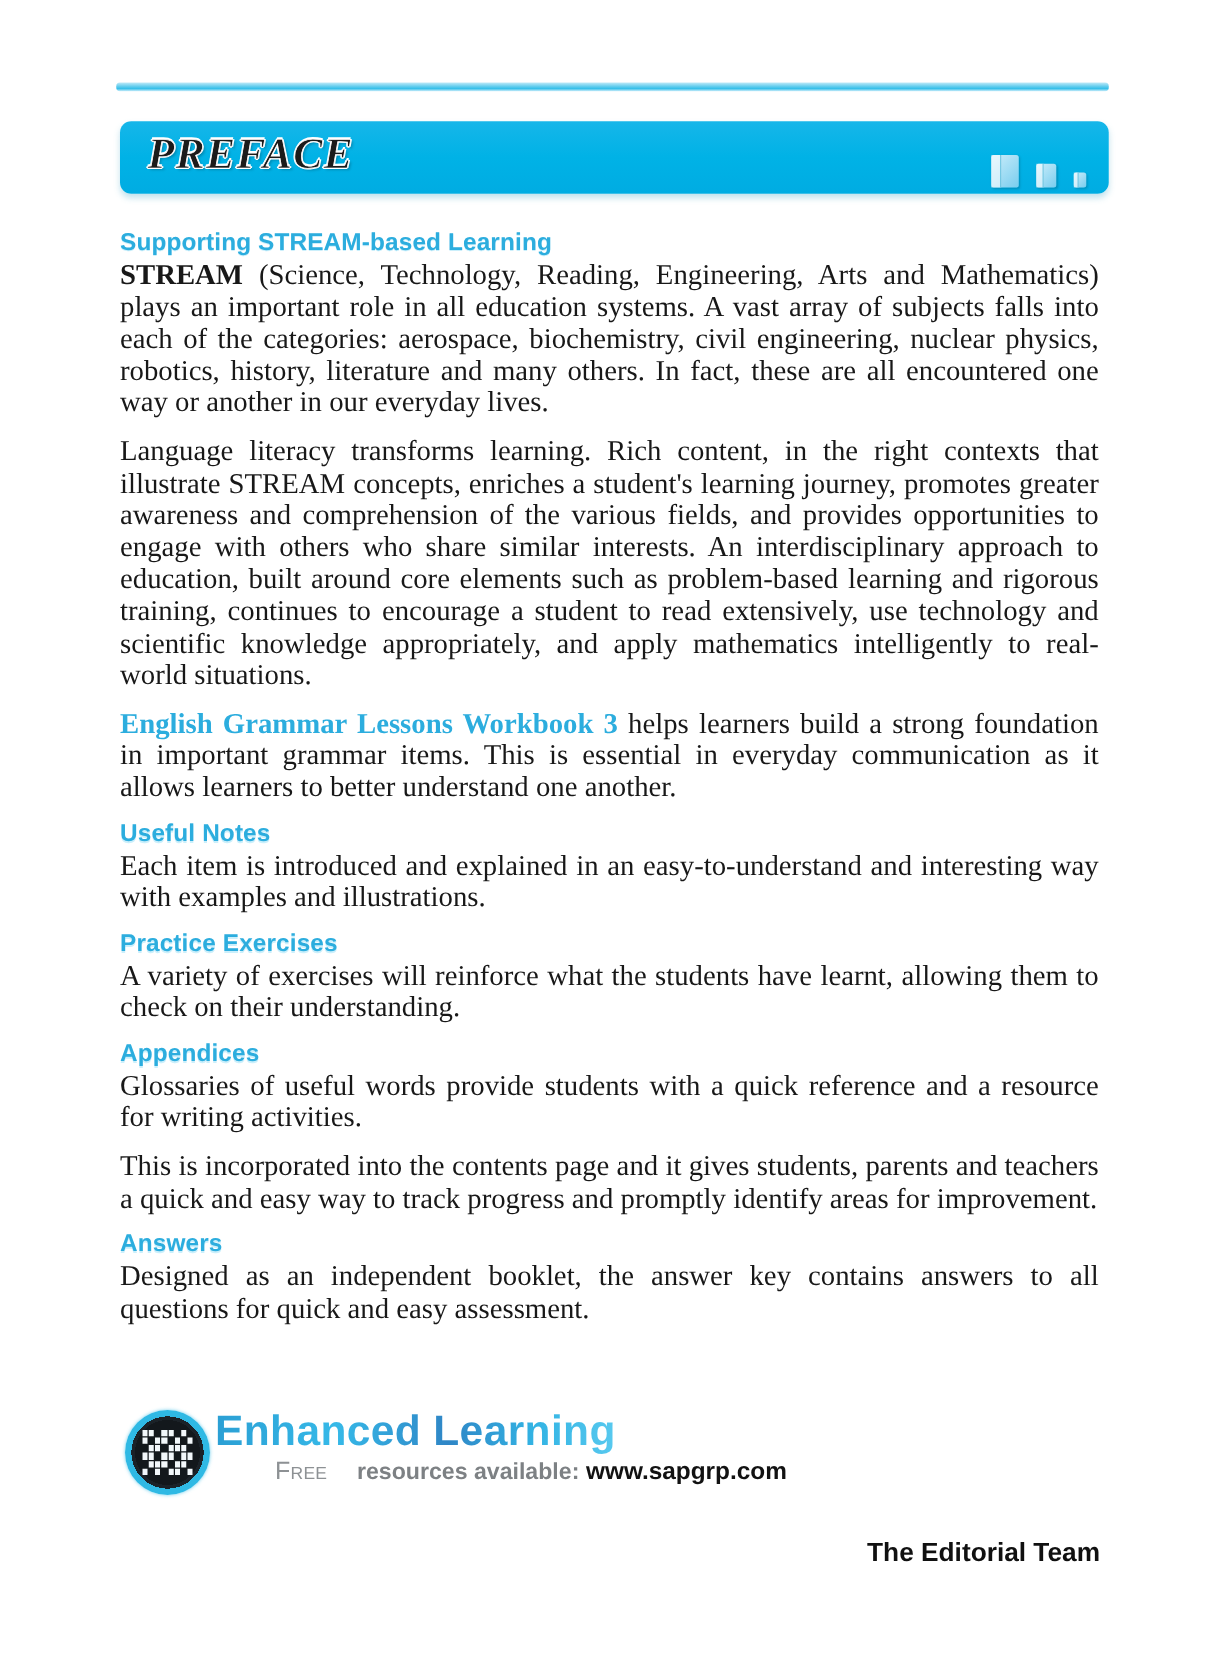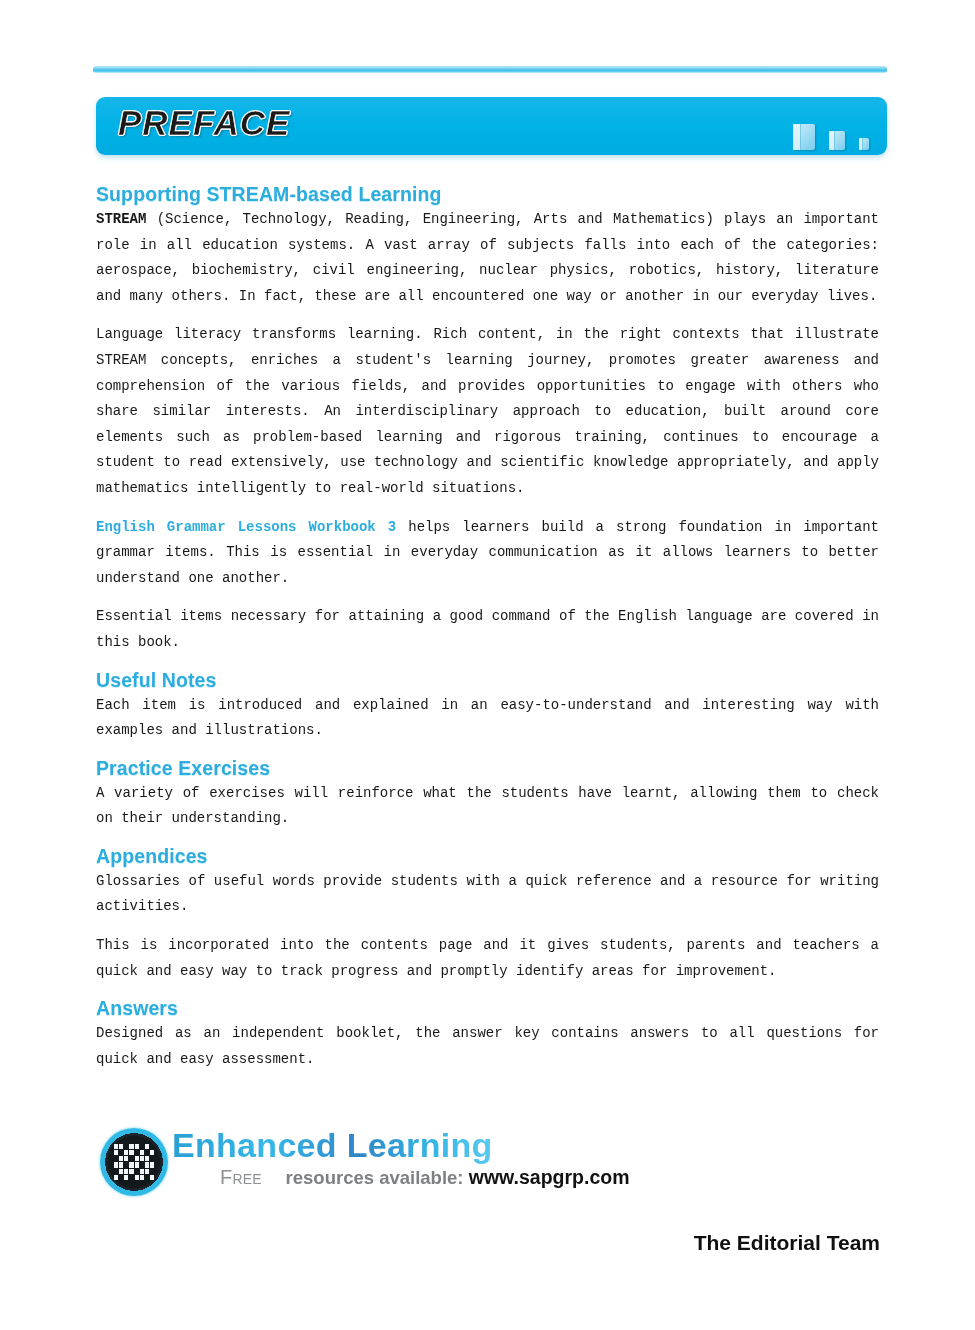--- a/index.html
+++ b/index.html
@@ -52,21 +52,21 @@
     font-size: 35px;
     font-weight: bold;
     font-style: italic;
     letter-spacing: 1px;
     color: #1b1b1b;
     -webkit-text-stroke: 0.6px #ffffff;
     text-shadow:
        1px 0 0 #ffffff, -1px 0 0 #ffffff,
        0 1px 0 #ffffff, 0 -1px 0 #ffffff,
        2px 2px 2px rgba(0,0,0,0.22);
-    font-family: Liberation Sans, sans-serif;
+    font-family: Liberation Serif, serif;
   }
   .banner-icons {
     position: absolute;
     right: 18px;
     bottom: 5px;
     display: flex;
     align-items: flex-end;
     gap: 14px;
   }
   .bk {
@@ -101,26 +101,26 @@
     font-size: 19.5px;
     font-weight: bold;
     color: #2cadde;
     letter-spacing: 0.1px;
     text-shadow: 0 1px 0 rgba(190,235,250,0.8);
     font-family: "Liberation Sans", sans-serif;
   }
 
   p.body {
     margin: 0 0 13px 0;
-    font-size: 14px;
+    font-size: 23px;
     line-height: 25.6px;
     text-align: justify;
     text-justify: inter-word;
     color: #181818;
-    font-family: Liberation Mono, monospace;
+    font-family: Liberation Serif, serif;
   }
   p.tight { margin-bottom: 10px; }
 
   .b { font-weight: bold; }
   .hl {
     color: #2cadde;
     font-weight: bold;
   }
 
   
@@ -235,21 +235,20 @@
     </div>
   </div>
 
   <div class="content">
 
     <h2 class="sec">Supporting STREAM-based Learning</h2>
     <p class="body"><span class="b">STREAM</span><span> (Science, Technology, Reading, Engineering, Arts and Mathematics) plays an important role in all education systems. A vast array of subjects falls into each of the categories: aerospace, biochemistry, civil engineering, nuclear physics, robotics, history, literature and many others. In fact, these are all encountered one way or another in our everyday lives.</span></p>
     <p class="body">Language literacy transforms learning. Rich content, in the right contexts that illustrate STREAM concepts, enriches a student's learning journey, promotes greater awareness and comprehension of the various fields, and provides opportunities to engage with others who share similar interests. An interdisciplinary approach to education, built around core elements such as problem-based learning and rigorous training, continues to encourage a student to read extensively, use technology and scientific knowledge appropriately, and apply mathematics intelligently to real-world situations.</p>
     <p class="body"><span class="hl">English Grammar Lessons Workbook 3</span><span> helps learners build a strong foundation in important grammar items. This is essential in everyday communication as it allows learners to better understand one another.</span></p>
 
-    <p class="body">Essential items necessary for attaining a good command of the English language are covered in this book.</p>
 
     <h2 class="sec">Useful Notes</h2>
     <p class="body">Each item is introduced and explained in an easy-to-understand and interesting way with examples and illustrations.</p>
 
     <h2 class="sec">Practice Exercises</h2>
     <p class="body">A variety of exercises will reinforce what the students have learnt, allowing them to check on their understanding.</p>
 
     <h2 class="sec">Appendices</h2>
     <p class="body">Glossaries of useful words provide students with a quick reference and a resource for writing activities.</p>
 

